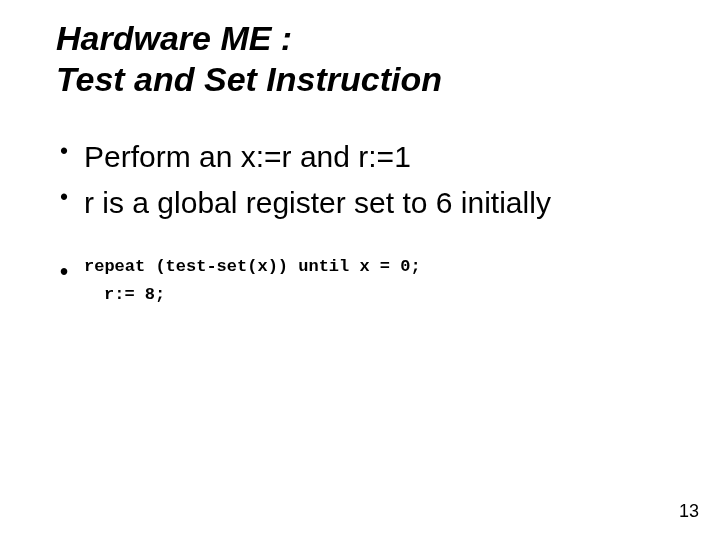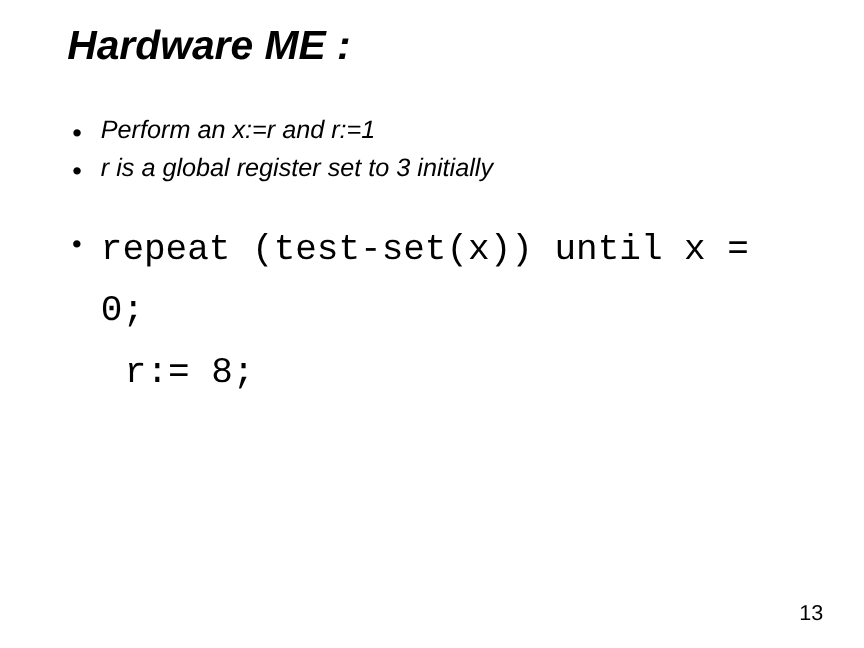--- a/index.html
+++ b/index.html
@@ -27,72 +27,72 @@
     margin-bottom: 34px;
   }
   ul.top {
     list-style: none;
     padding: 0;
     margin: 0 0 26px 0;
   }
   ul.top > li {
     position: relative;
     padding-left: 28px;
-    font-size: 21px;
+    font-size: 30px;
     line-height: 1.55;
-    font-style: italic;
   }
   ul.top > li::before {
     content: "•";
     position: absolute;
     left: 4px;
     top: 0;
     font-size: 23px;
   }
   .code-block {
     margin-left: 0;
   }
   .code-line {
     position: relative;
     padding-left: 28px;
     font-family: "Courier New", Courier, monospace;
-    font-weight: normal;
-    font-size: 30px;
+    font-weight: bold;
+    font-size: 17px;
     line-height: 1.7;
   }
   .code-line.with-bullet::before {
     content: "•";
     position: absolute;
     left: 4px;
     top: 0;
     font-family: Verdana, Geneva, sans-serif;
     font-size: 23px;
   }
   .code-indent {
     padding-left: 48px;
   }
   .pagenum {
     position: absolute;
-    right: 22px;
+    right: 9px;
     bottom: 18px;
     font-size: 18px;
   }
 </style>
 </head>
 <body>
 
 <div class="slide">
 
   <div class="title">
     <span>Hardware ME :</span><br>
+    <span>Test and Set Instruction</span>
   </div>
 
   <ul class="top">
     <li>Perform an x:=r and r:=1</li>
-    <li>r is a global register set to 3 initially</li>
+    <li>r is a global register set to 6 initially</li>
   </ul>
 
   <div class="code-block">
     <div class="code-line with-bullet">repeat (test-set(x)) until x = 0;</div>
     <div class="code-line code-indent">r:= 8;</div>
   </div>
 
   <div class="pagenum">13</div>
 
 </div>

